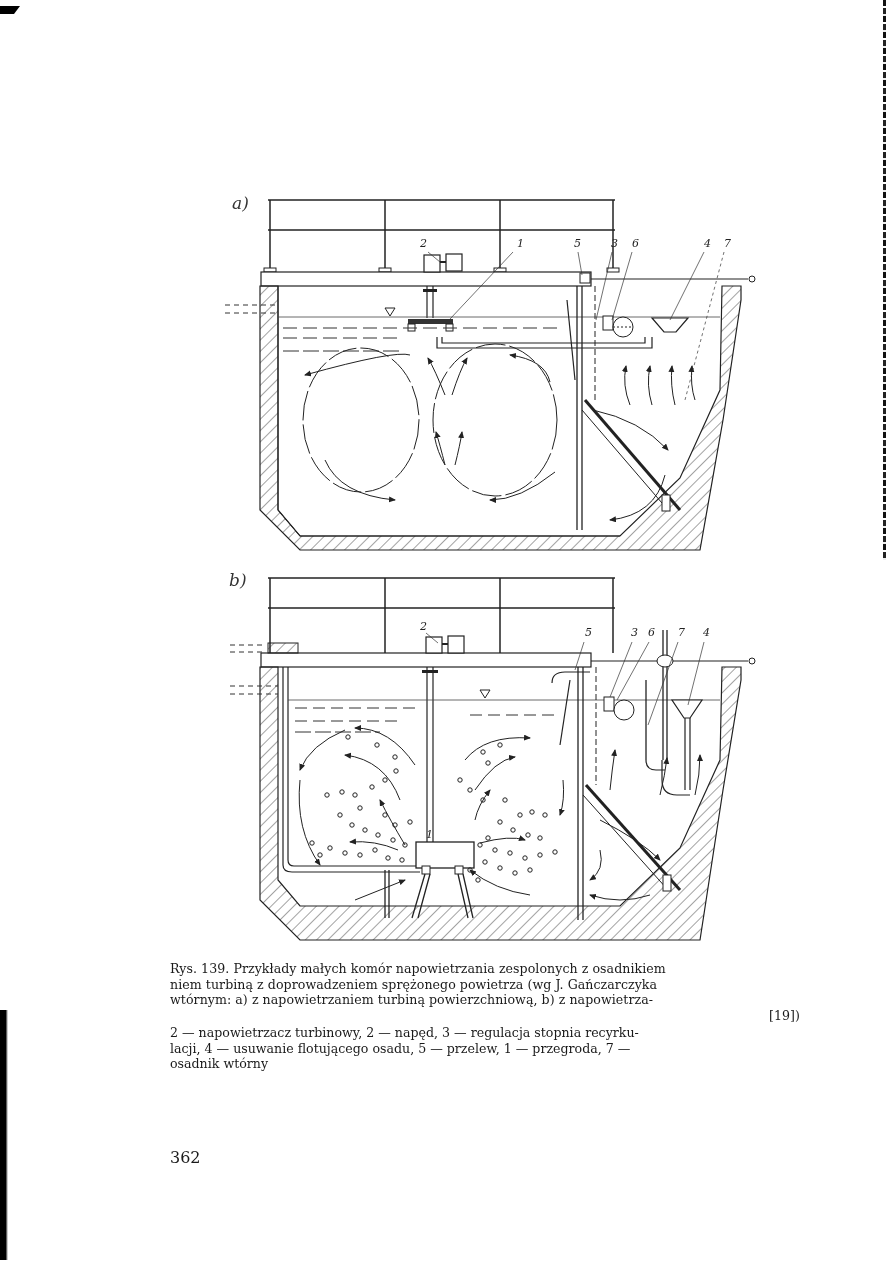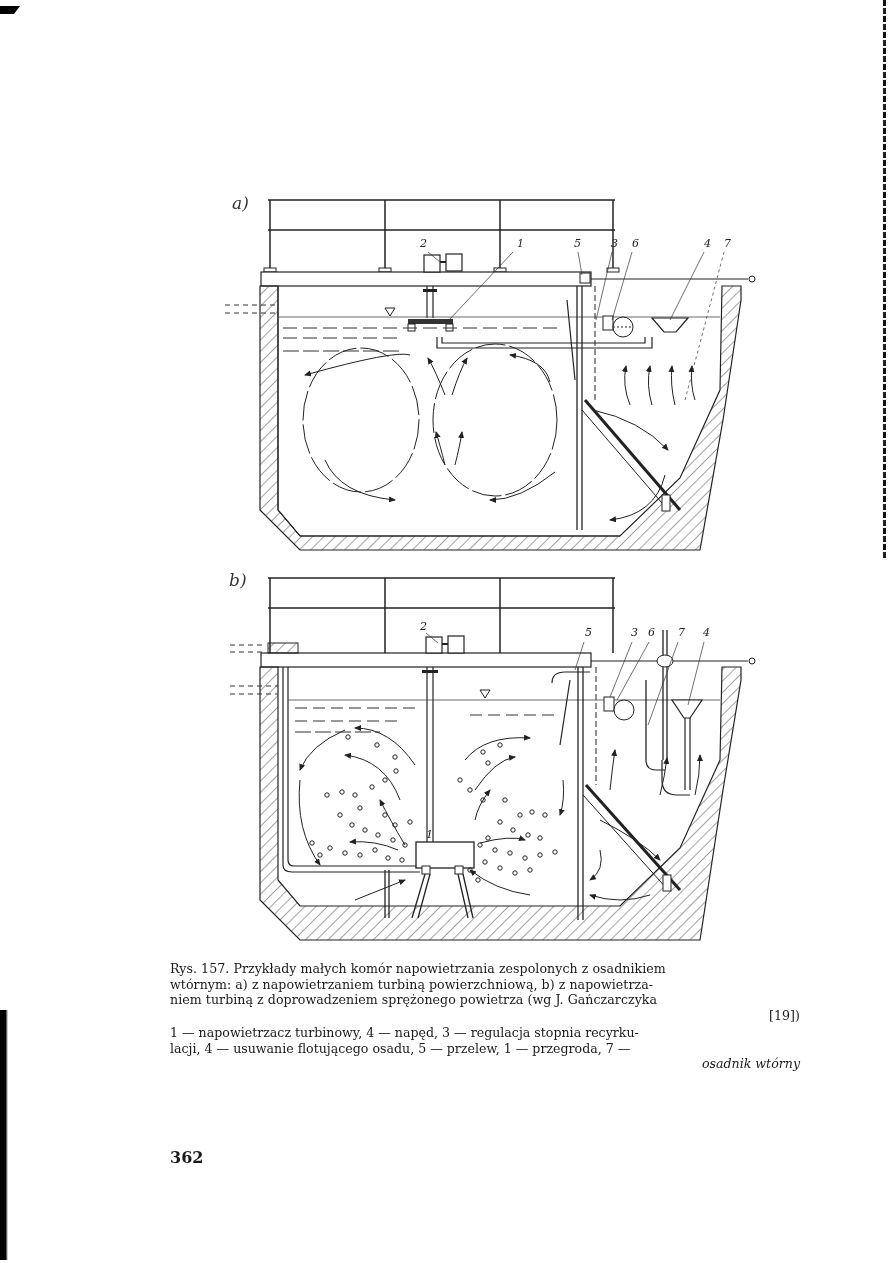--- a/index.html
+++ b/index.html
@@ -8,22 +8,22 @@
   .binding-left{position:absolute;left:0;top:1010px;width:8px;height:250px;background:linear-gradient(90deg,#000 0,#000 70%,#fff 100%);}
   .corner-mark{position:absolute;left:0;top:6px;width:20px;height:8px;background:#000;clip-path:polygon(0 0,100% 0,70% 100%,0 100%);}
   .edge-right{position:absolute;left:883px;top:0;width:3px;height:560px;background:repeating-linear-gradient(180deg,#111 0 6px,#fff 6px 8px,#222 8px 14px,#eee 14px 16px);}
   svg.fig{position:absolute;left:210px;top:180px;}
   .panel-label{position:absolute;font-family:"DejaVu Serif",serif;font-style:italic;font-size:17px;color:#333;}
   .caption{position:absolute;left:170px;top:961px;width:630px;font-family:"DejaVu Serif",serif;font-size:12.6px;line-height:15.5px;text-align:justify;letter-spacing:0.05px;}
   .caption p{margin:0;}
   .caption .center{text-align:right;}
   .legend{position:absolute;left:170px;top:1025px;width:630px;font-family:"DejaVu Serif",serif;font-size:12.6px;line-height:15.5px;text-align:justify;}
   .legend p{margin:0;}
-  .legend .center{text-align:right;font-style:italic;}
-  .page-number{position:absolute;left:170px;top:1148px;font-family:"DejaVu Serif",serif;font-weight:bold;font-size:16px;}
+  .legend .center{text-align:left;}
+  .page-number{position:absolute;left:170px;top:1148px;font-family:"DejaVu Serif",serif;font-weight:normal;font-size:16px;}
   .num{font-size:11px;font-style:italic;fill:#222;font-family:"DejaVu Serif",serif;}
 </style>
 </head>
 <body>
 
 <div class="page">
   <div class="corner-mark"></div>
   <div class="edge-right"></div>
   <div class="binding-left"></div>
 
@@ -312,26 +312,26 @@
         <line x1="584" y1="642" x2="575" y2="670"></line>
         <line x1="632" y1="642" x2="610" y2="697"></line>
         <line x1="649" y1="642" x2="617" y2="700"></line>
         <line x1="678" y1="642" x2="648" y2="725"></line>
         <line x1="704" y1="642" x2="688" y2="705"></line>
       </g>
     </g>
   </svg>
 
   <div class="caption">
-    <p>Rys. 157. Przykłady małych komór napowietrzania zespolonych z osadnikiem</p>
+    <p>Rys. 139. Przykłady małych komór napowietrzania zespolonych z osadnikiem</p>
+    <p>niem turbiną z doprowadzeniem sprężonego powietrza (wg J. Gańczarczyka</p>
     <p>wtórnym: a) z napowietrzaniem turbiną powierzchniową, b) z napowietrza-</p>
-    <p>niem turbiną z doprowadzeniem sprężonego powietrza (wg J. Gańczarczyka</p>
     <p class="center">[19])</p>
   </div>
 
   <div class="legend">
-    <p>1 — napowietrzacz turbinowy, 4 — napęd, 3 — regulacja stopnia recyrku-</p>
+    <p>2 — napowietrzacz turbinowy, 2 — napęd, 3 — regulacja stopnia recyrku-</p>
     <p>lacji, 4 — usuwanie flotującego osadu, 5 — przelew, 1 — przegroda, 7 —</p>
     <p class="center">osadnik wtórny</p>
   </div>
 
   <div class="page-number">362</div>
 </div>
 
 </body></html>

